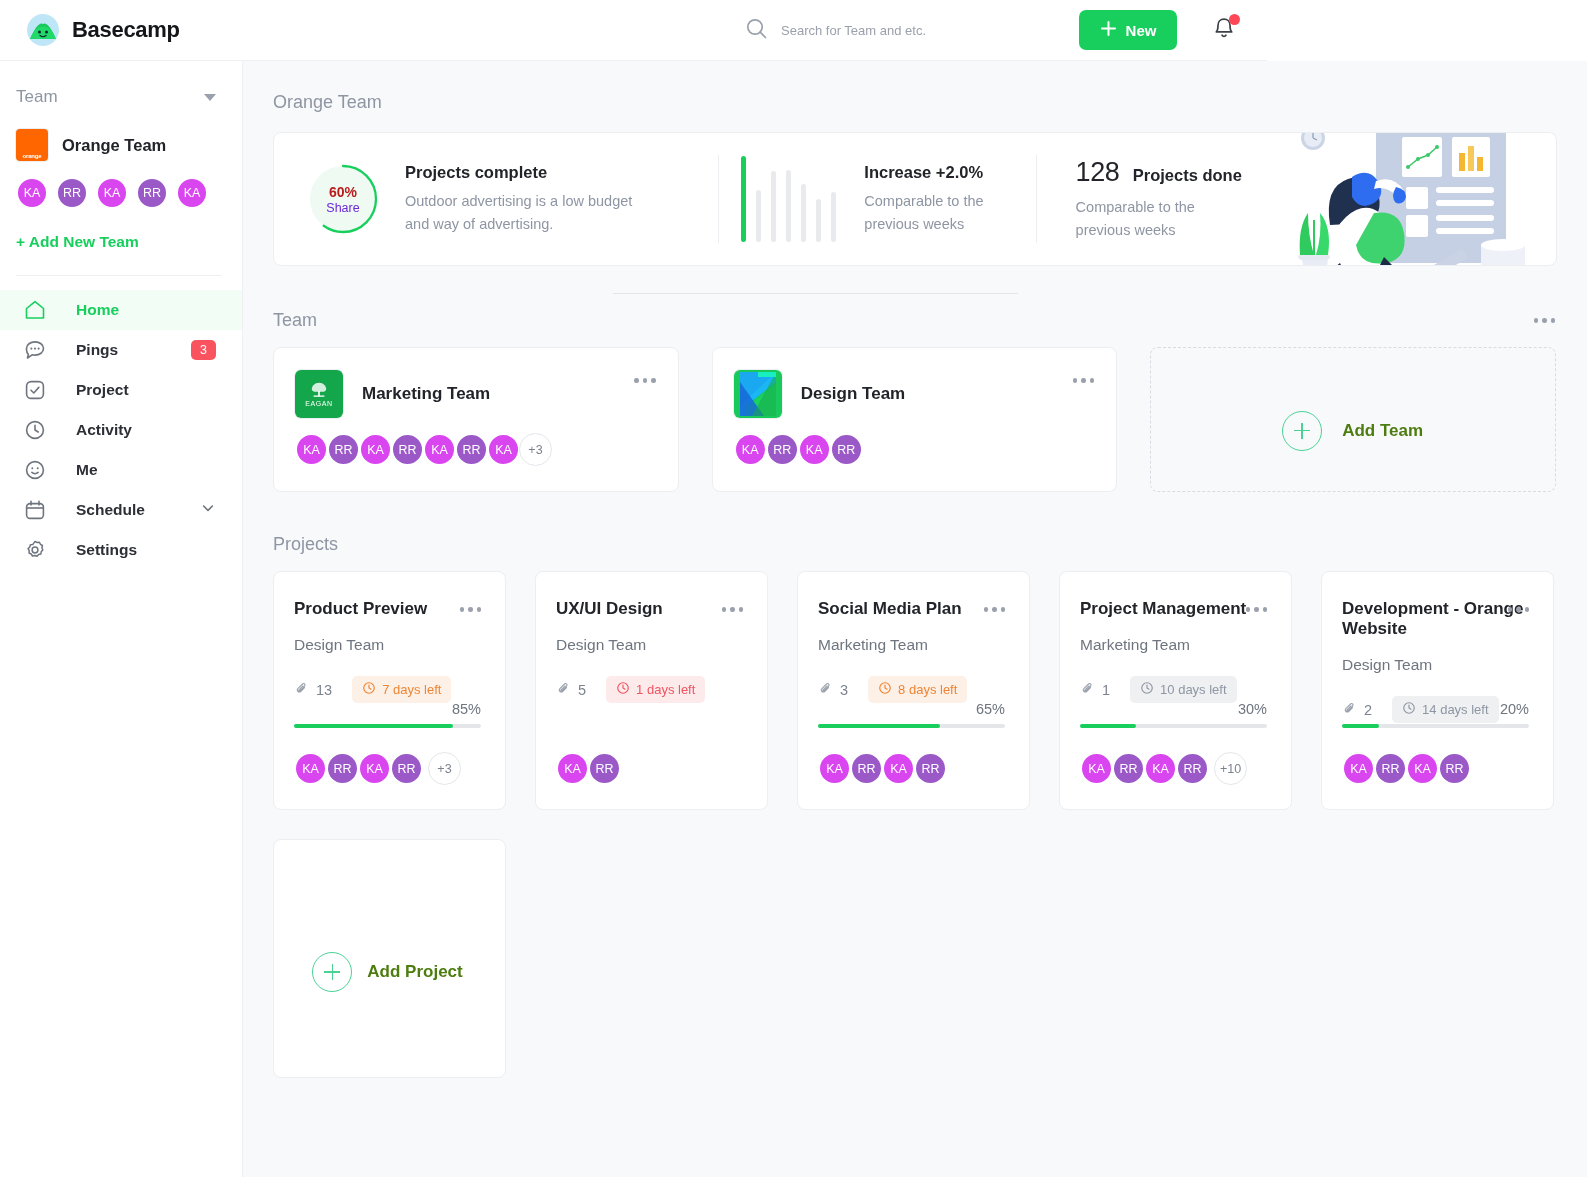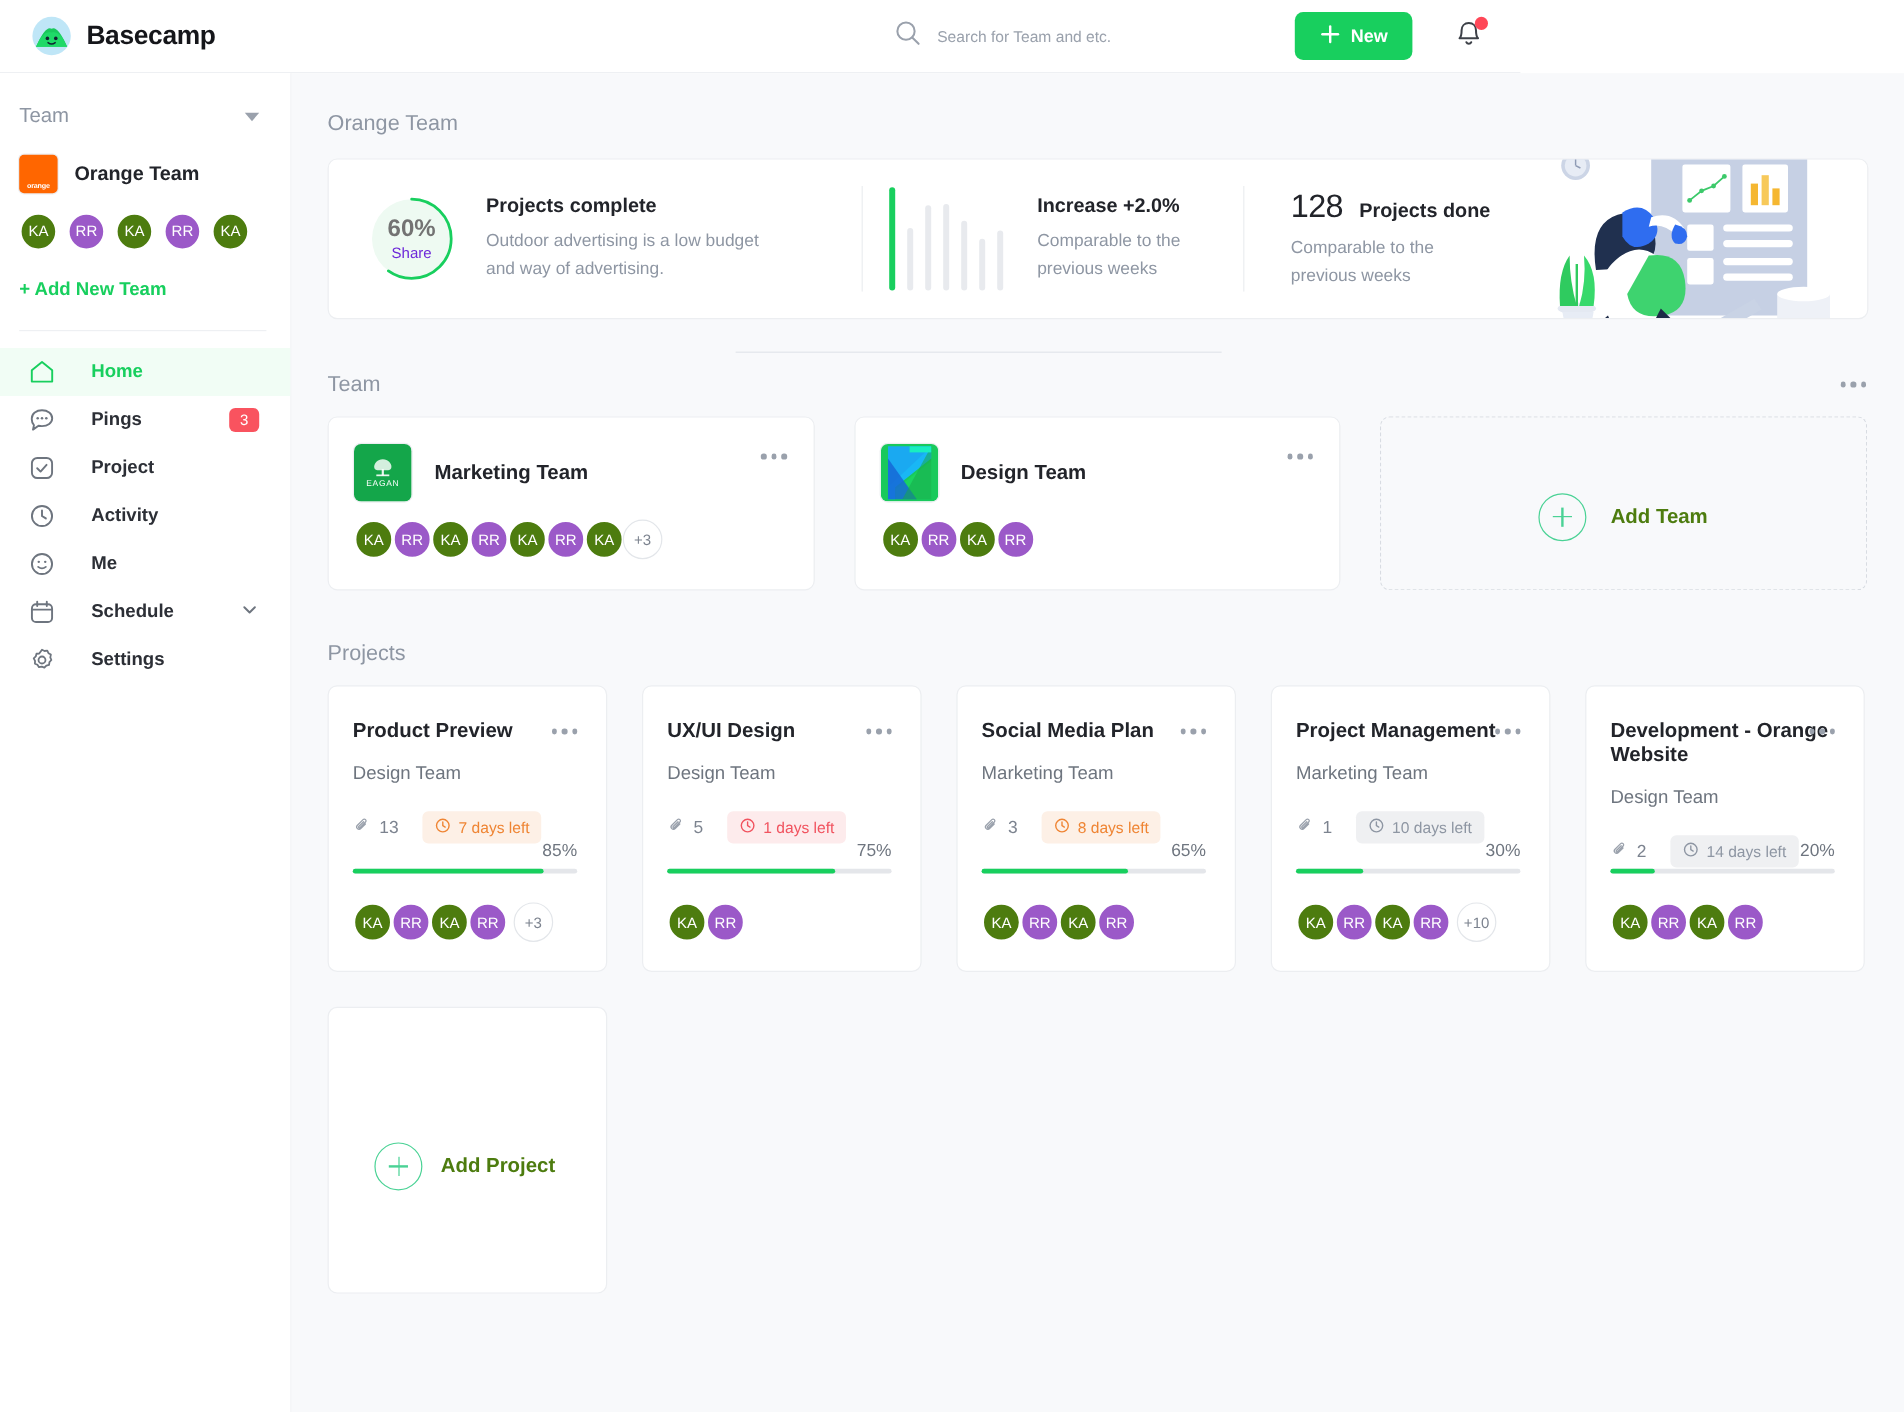--- a/index.html
+++ b/index.html
@@ -66,21 +66,21 @@
   .orange-logo span { font-size: 6px; color: #fff; font-weight: bold; letter-spacing: -0.2px; }
   .team-active-name { font-size: 16.5px; font-weight: bold; color: #22242a; }
 
   .avatars { display: flex; align-items: center; }
   .avatar {
     width: 32px; height: 32px; border-radius: 50%;
     display: flex; align-items: center; justify-content: center;
     font-size: 12.5px; color: #fff; font-weight: normal;
     border: 2px solid #fff;
   }
-  .av-ka { background: #4d7c0f; }
+  .av-ka { background: #d946ef; }
   .av-rr { background: #9b59c8; }
   .av-more {
     background: #fff; border: 1px solid #e3e6ea; color: #7c838f; font-size: 12.5px;
   }
   .sidebar-avatars { padding: 16px 0 0 16px; }
   .sidebar-avatars .avatar { margin-right: 8px; }
 
   .add-new-team {
     padding: 24px 0 0 16px; font-size: 15.5px; font-weight: bold; color: #18cf5e; cursor: pointer;
   }
@@ -114,21 +114,21 @@
     margin: 19px 30px 0 30px; height: 134px; background: #fff;
     border: 1px solid #eceef1; border-radius: 8px;
     display: flex; align-items: center; position: relative; overflow: hidden;
   }
   .stat-donut-wrap { display: flex; align-items: center; padding-left: 31px; }
   .donut { position: relative; width: 76px; height: 76px; }
   .donut-label {
     position: absolute; inset: 0; display: flex; flex-direction: column;
     align-items: center; justify-content: center;
   }
-  .donut-pct { font-size: 20px; font-weight: bold; color: #737373; }
+  .donut-pct { font-size: 14px; font-weight: bold; color: #b91c1c; }
   .donut-sub { font-size: 12.5px; color: #6d28d9; margin-top: 1px; }
   .stat-texts { margin-left: 24px; }
   .stat-head { font-size: 16.5px; font-weight: bold; color: #22242a; }
   .stat-sub { font-size: 14.5px; color: #8e96a3; margin-top: 8px; line-height: 1.55; max-width: 240px; }
   .vdiv { width: 1px; height: 88px; background: #eceef1; }
   .minibars { display: flex; align-items: flex-end; gap: 10px; height: 86px; padding: 0 22px; }
   .minibar { width: 5px; border-radius: 3px; background: #e8eaee; }
   .minibar.on { background: #18cf5e; }
 
   .banner-art { position: absolute; right: 0; top: -28px; width: 300px; height: 190px; }
@@ -600,26 +600,20 @@
             <span>5</span>
           </span>
           <span class="pill red">
             <span><svg width="14" height="14" viewBox="0 0 24 24">
                 <circle cx="12" cy="12" r="9" stroke="currentColor" stroke-width="2" fill="none"></circle>
                 <path d="M12 6.8V12l3.4 2.1" stroke="currentColor" stroke-width="2" fill="none" stroke-linecap="round"></path>
               </svg></span>
             <span>1 days left</span>
           </span>
         </div>
-        <div class="progress-wrap">
-          <div class="progress-pct">75%</div>
-          <div class="progress-track">
-            <div class="progress-fill" style="width:75%"></div>
-          </div>
-        </div>
         <div class="proj-avatars">
           <div class="avatar av-ka">KA</div>
           <div class="avatar av-rr">RR</div>
         </div>
       </div>
       <div class="proj-card">
         <div class="proj-title">Social Media Plan</div>
         <span class="dots">
           <i></i>
           <i></i>

